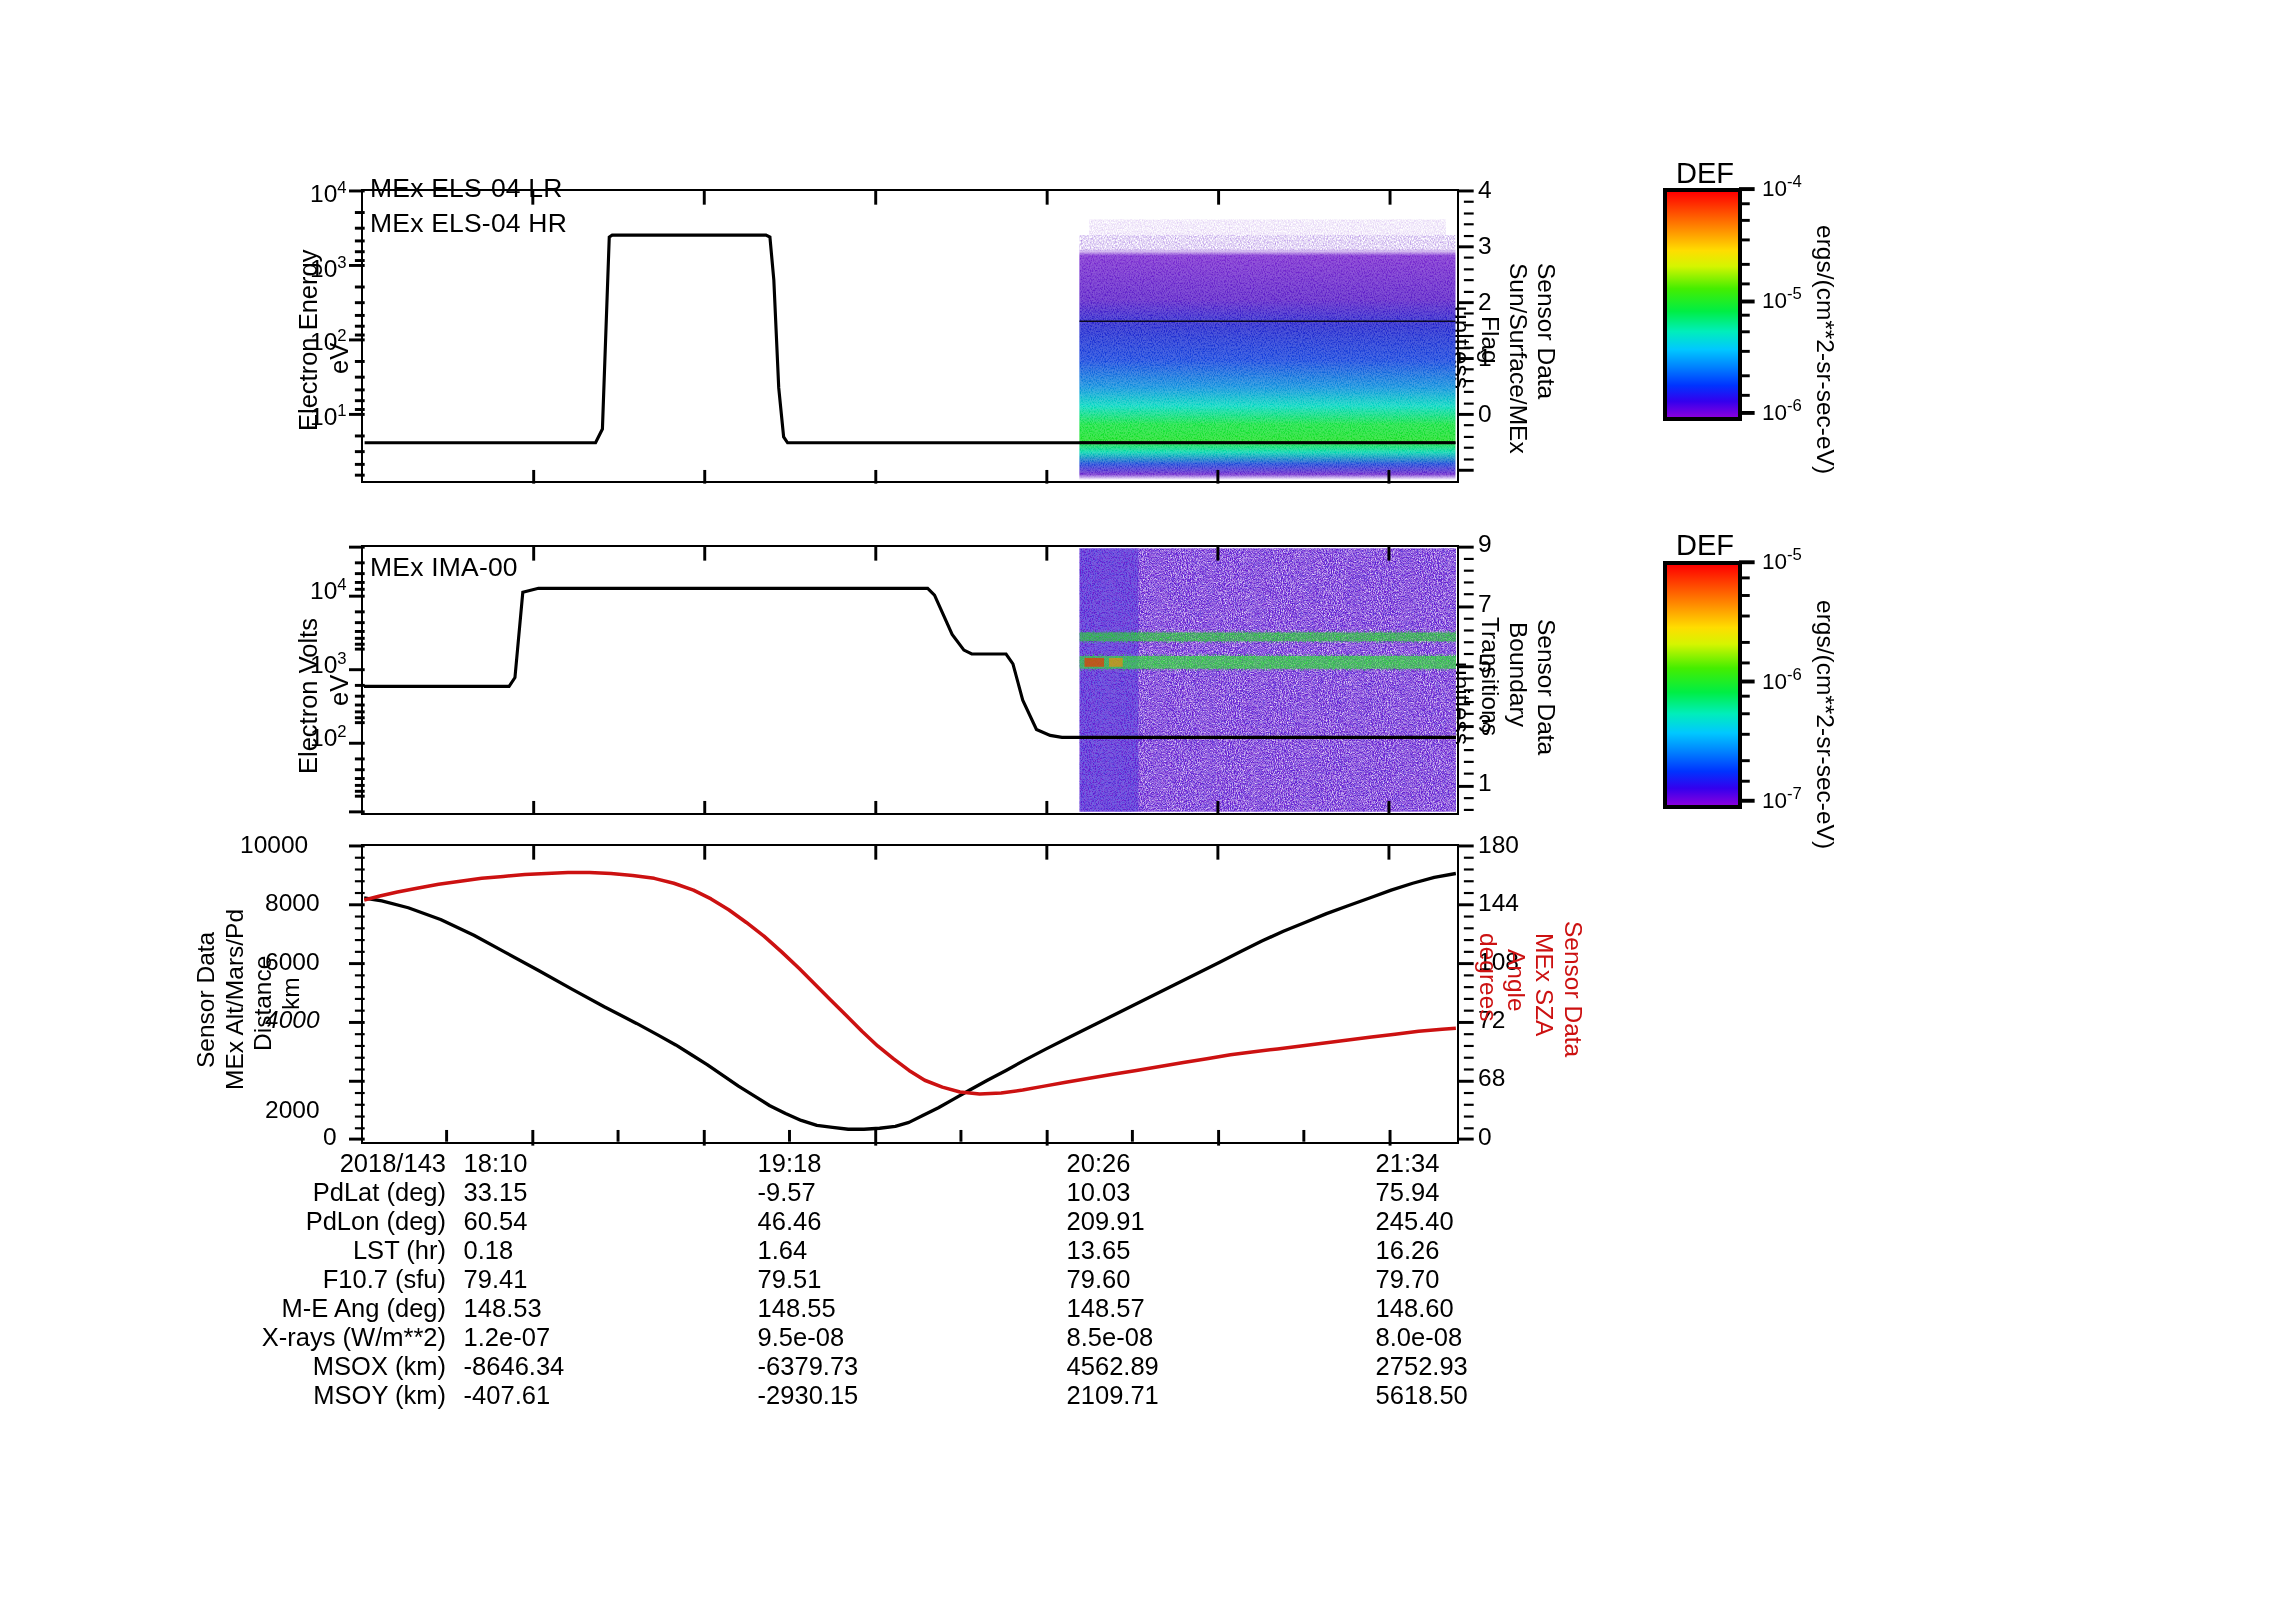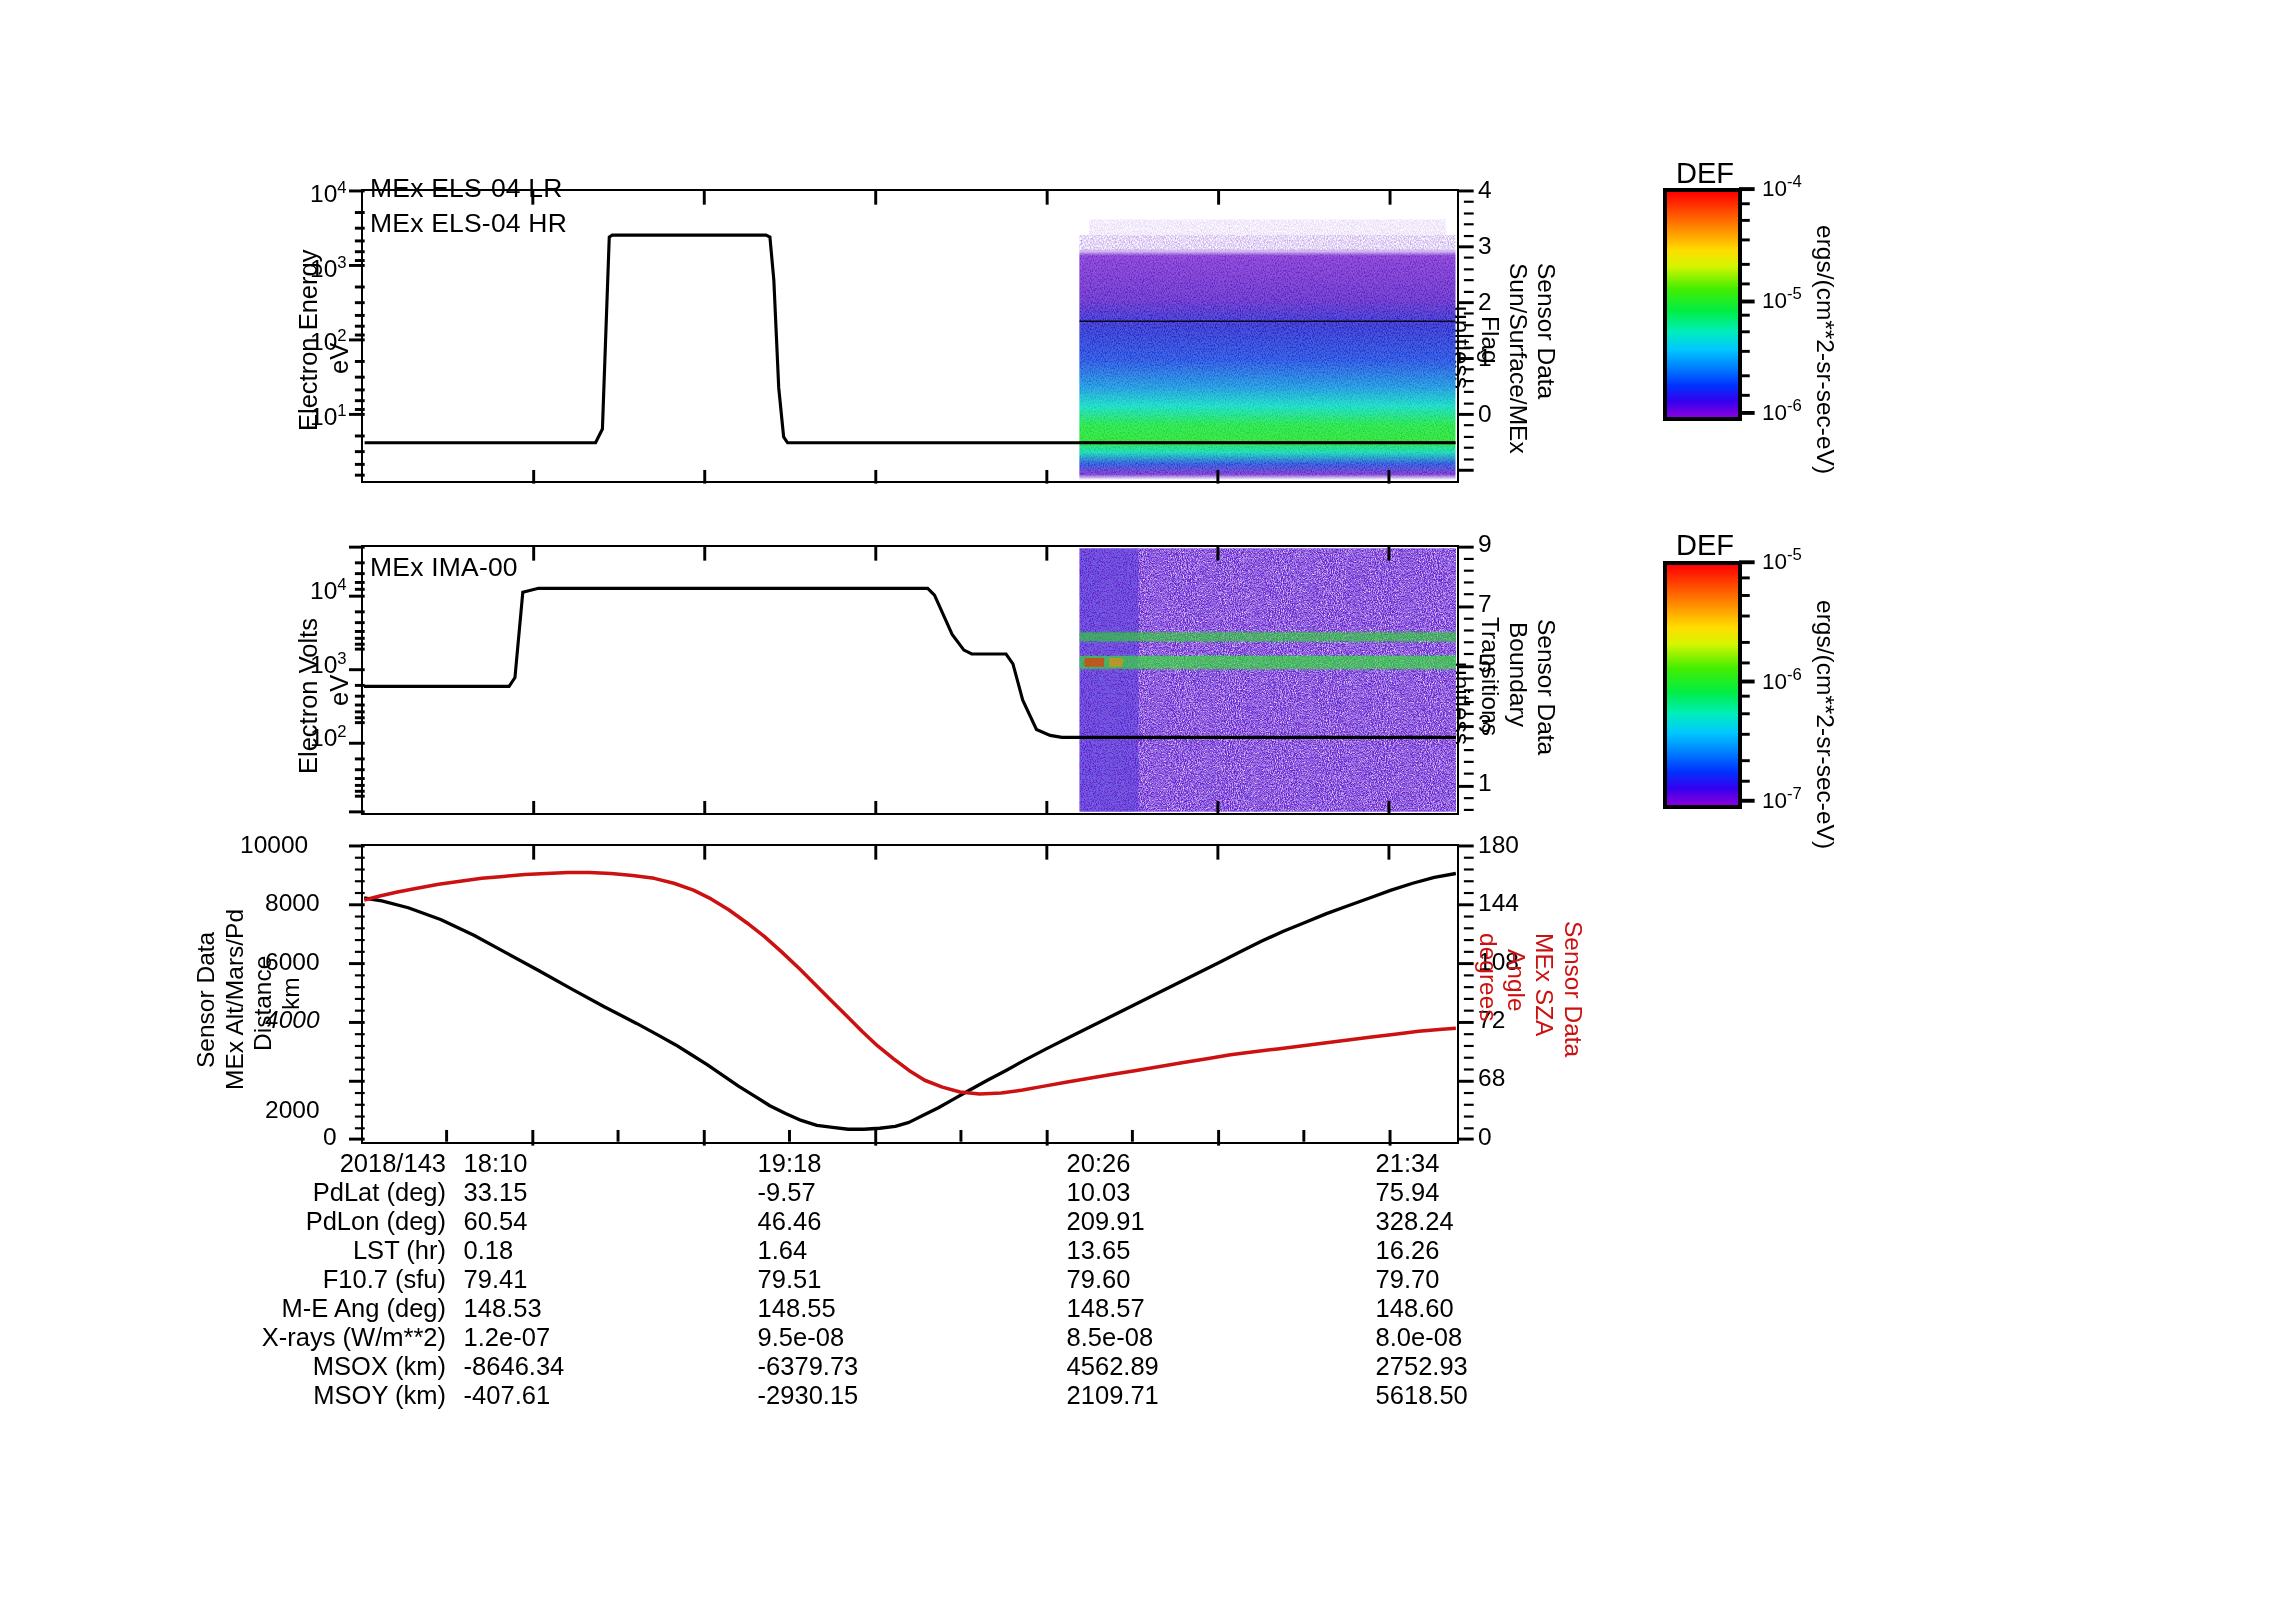--- a/index.html
+++ b/index.html
@@ -552,21 +552,21 @@
     <td class="valcol">33.15</td>
     <td class="valcol">-9.57</td>
     <td class="valcol">10.03</td>
     <td class="valcol">75.94</td>
   </tr>
   <tr>
     <td class="lblcol">PdLon (deg)</td>
     <td class="valcol">60.54</td>
     <td class="valcol">46.46</td>
     <td class="valcol">209.91</td>
-    <td class="valcol">328.24</td>
+    <td class="valcol">245.40</td>
   </tr>
   <tr>
     <td class="lblcol">LST (hr)</td>
     <td class="valcol">0.18</td>
     <td class="valcol">1.64</td>
     <td class="valcol">13.65</td>
     <td class="valcol">16.26</td>
   </tr>
   <tr>
     <td class="lblcol">F10.7 (sfu)</td>

